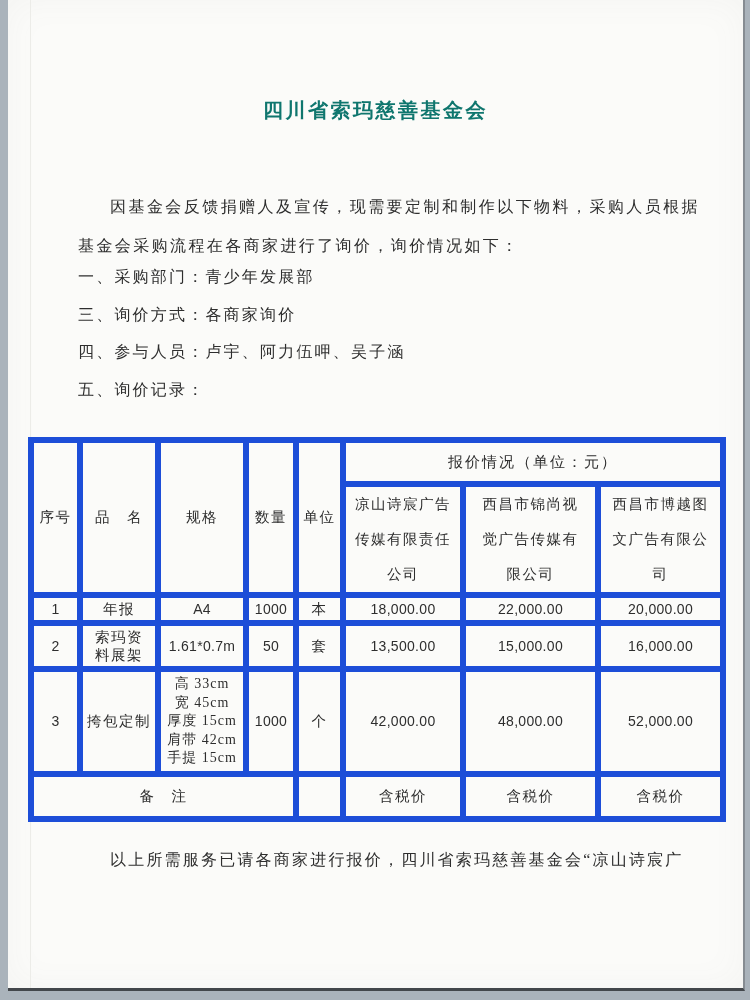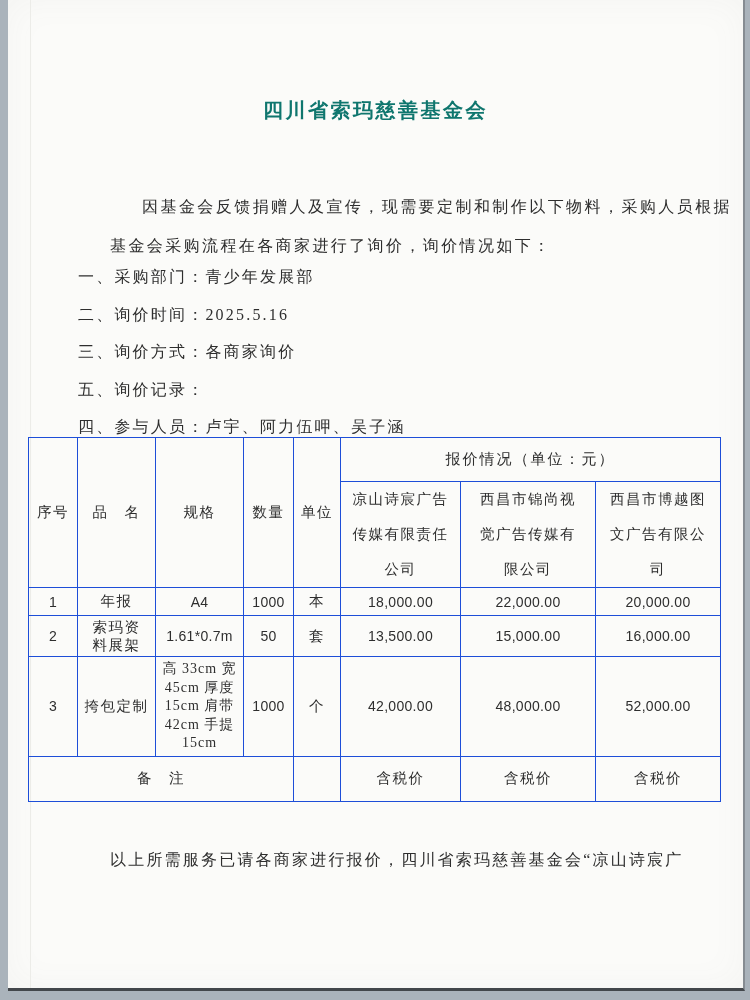--- a/index.html
+++ b/index.html
@@ -33,39 +33,38 @@
     color:#0f766e;
   }
   .doc-title { top:97px; }
   .doc-subtitle { top:142px; }
   .intro {
     position:absolute; top:187px; left:70px; width:622px;
     font-size:16px; line-height:39px;
     letter-spacing:2.4px;
     text-indent:2em;
     text-align:justify;
-    margin-left:32px;
   }
   .info-list {
     position:absolute; top:258px; left:70px;
     list-style:none;
   }
   .info-list li {
     height:37.5px; line-height:37.5px;
     font-size:16px; letter-spacing:2.2px;
     white-space:nowrap;
   }
   table.quote-table {
     position:absolute; top:437px; left:20px;
     width:692px;
     border-collapse:collapse;
     table-layout:fixed;
   }
   .quote-table td {
-    border:1px solid #1d4ed8;
+    border:6px solid #1d4ed8;
     text-align:center;
     vertical-align:middle;
     font-size:14.5px;
     letter-spacing:1.5px;
     overflow:hidden;
   }
   .quote-table .quote-head td.span-head { font-size:15px; letter-spacing:2px; }
   tr.quote-head { height:44px; }
   tr.company-row { height:106px; }
   tr.data-row-1 { height:28px; }
@@ -99,24 +98,23 @@
 
 <div class="paper">
   <div class="fold-line"></div>
 
   <div class="doc-title">四川省索玛慈善基金会</div>
 
   <p class="intro">因基金会反馈捐赠人及宣传，现需要定制和制作以下物料，采购人员根据基金会采购流程在各商家进行了询价，询价情况如下：</p>
 
   <ul class="info-list">
     <li>一、采购部门：青少年发展部</li>
-    <li>二、询价时间：2025.5.16</li>
     <li>三、询价方式：各商家询价</li>
+    <li>四、参与人员：卢宇、阿力伍呷、吴子涵</li>
     <li>五、询价记录：</li>
-    <li>四、参与人员：卢宇、阿力伍呷、吴子涵</li>
   </ul>
 
   <table class="quote-table">
     <colgroup>
       <col style="width:49px">
         <col style="width:78px">
         <col style="width:88px">
         <col style="width:50px">
       <col style="width:47px">
         <col style="width:120px">

